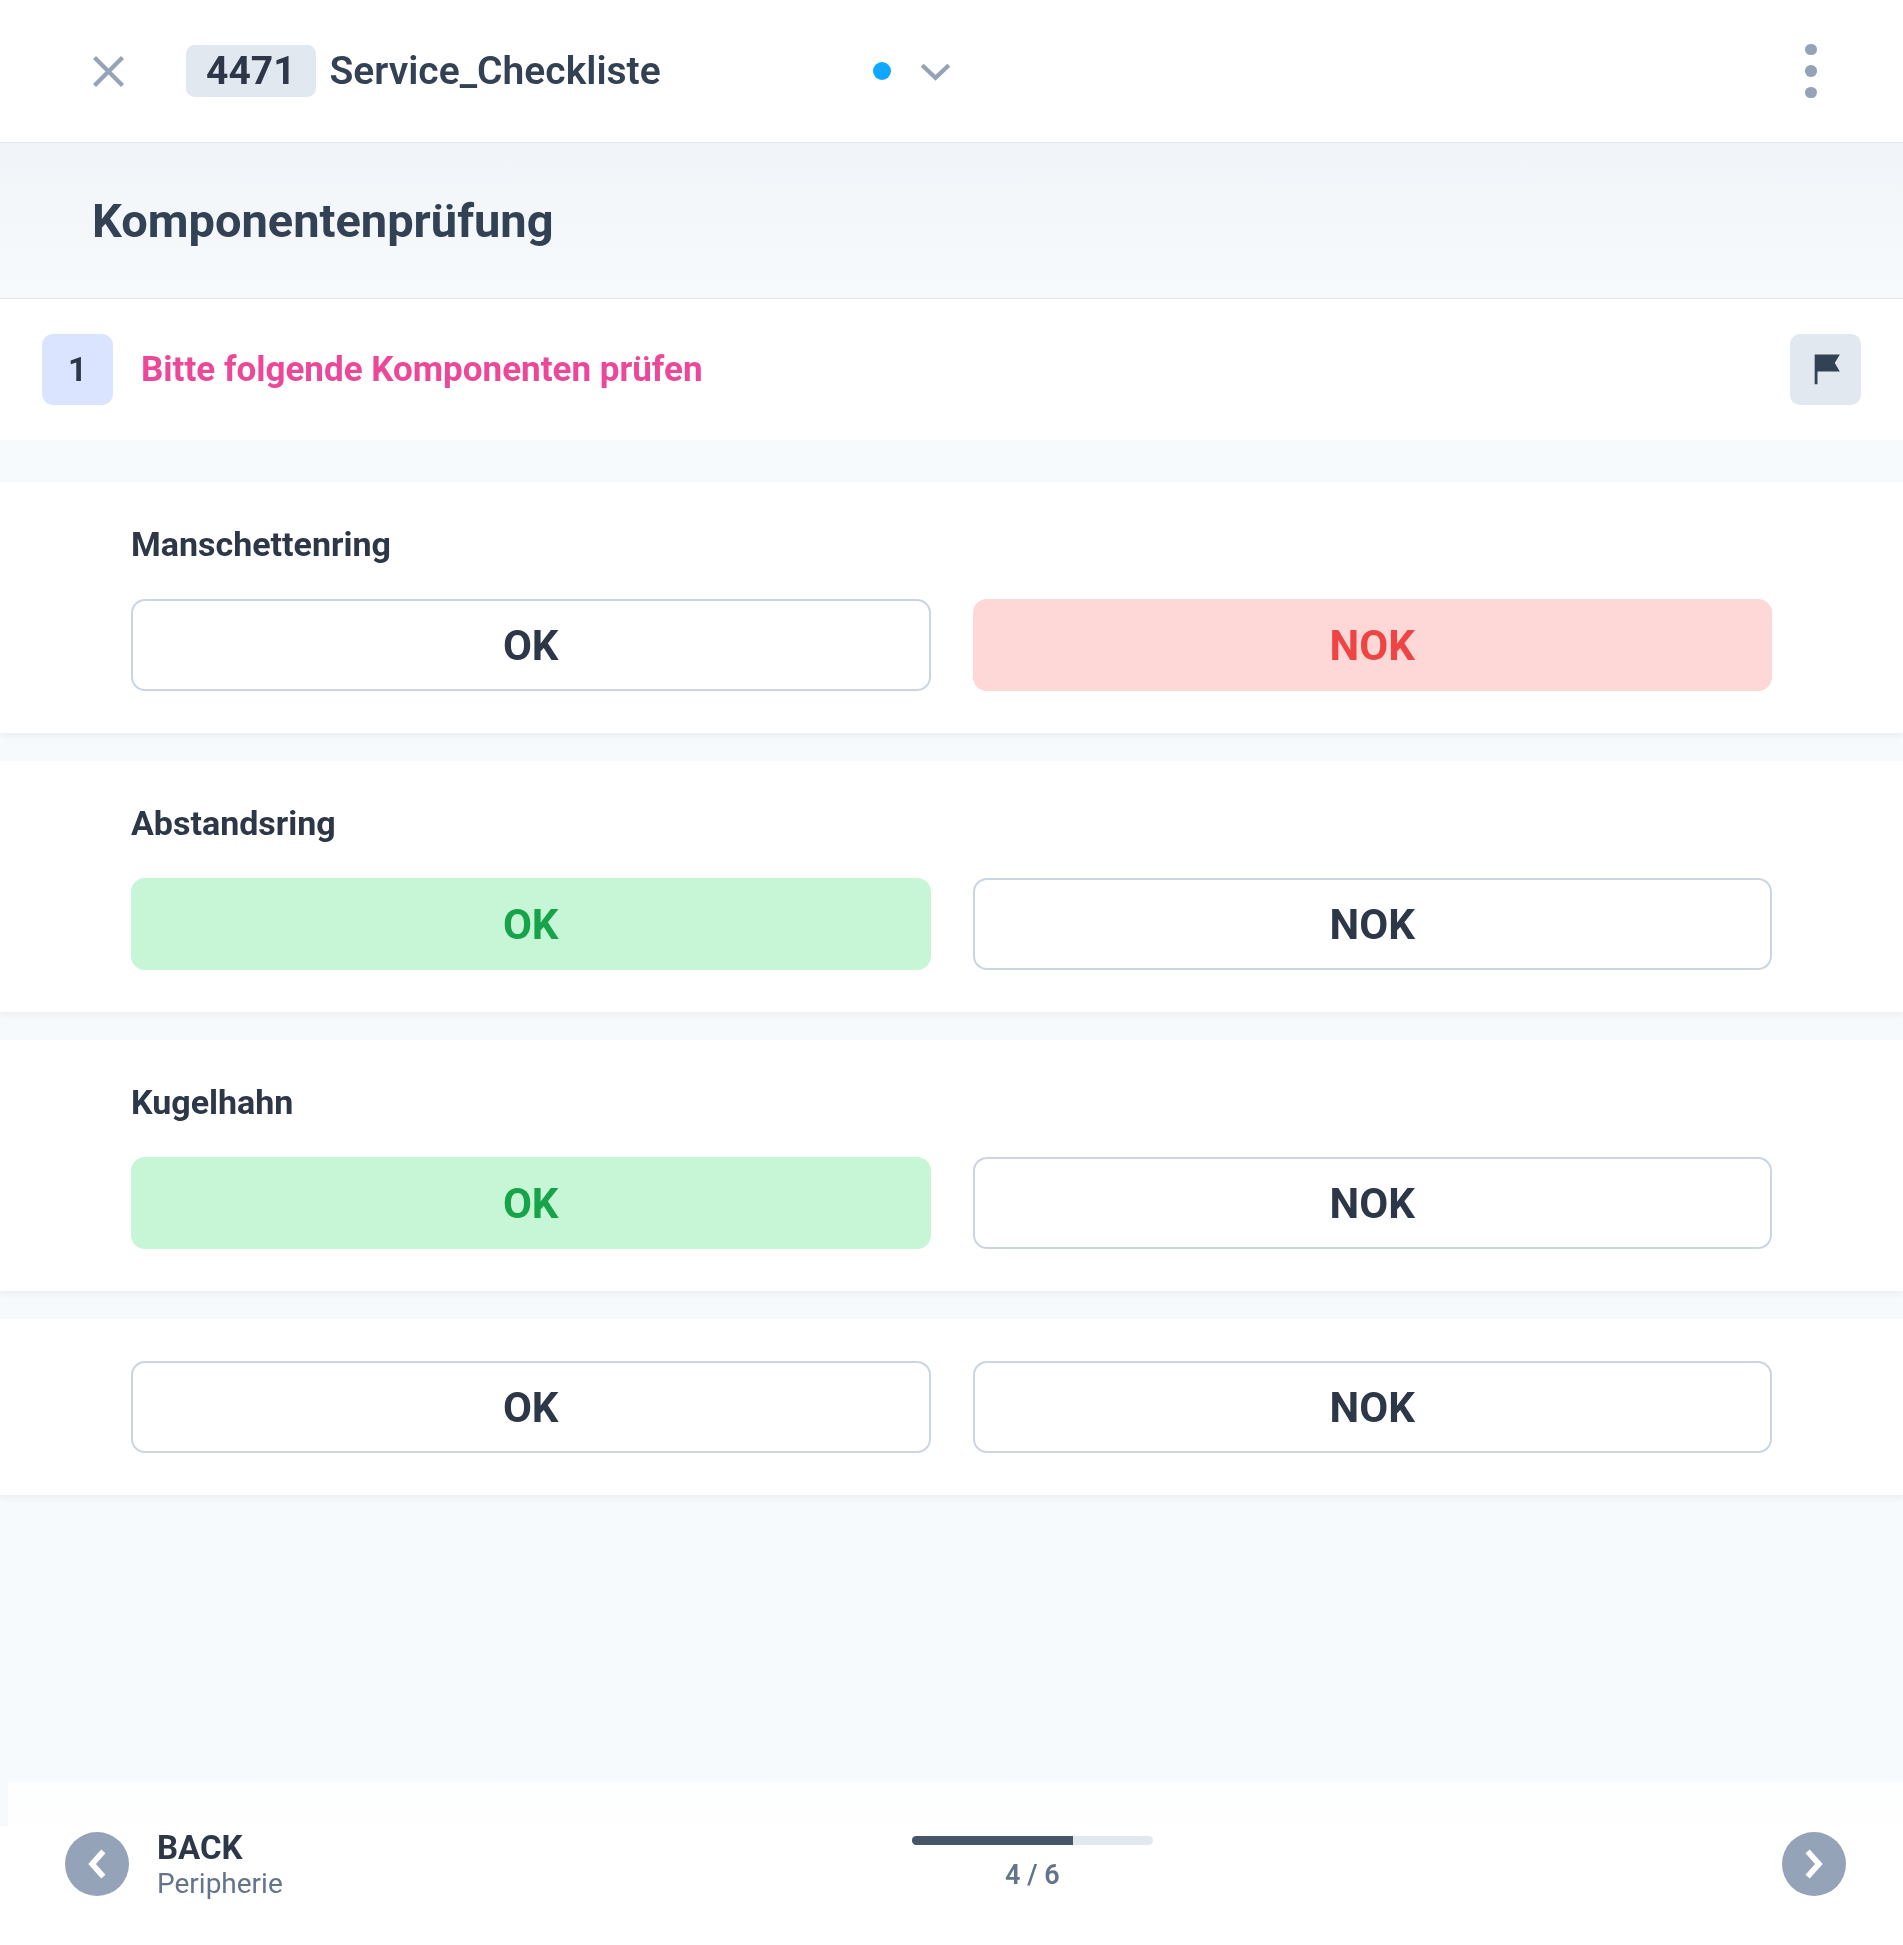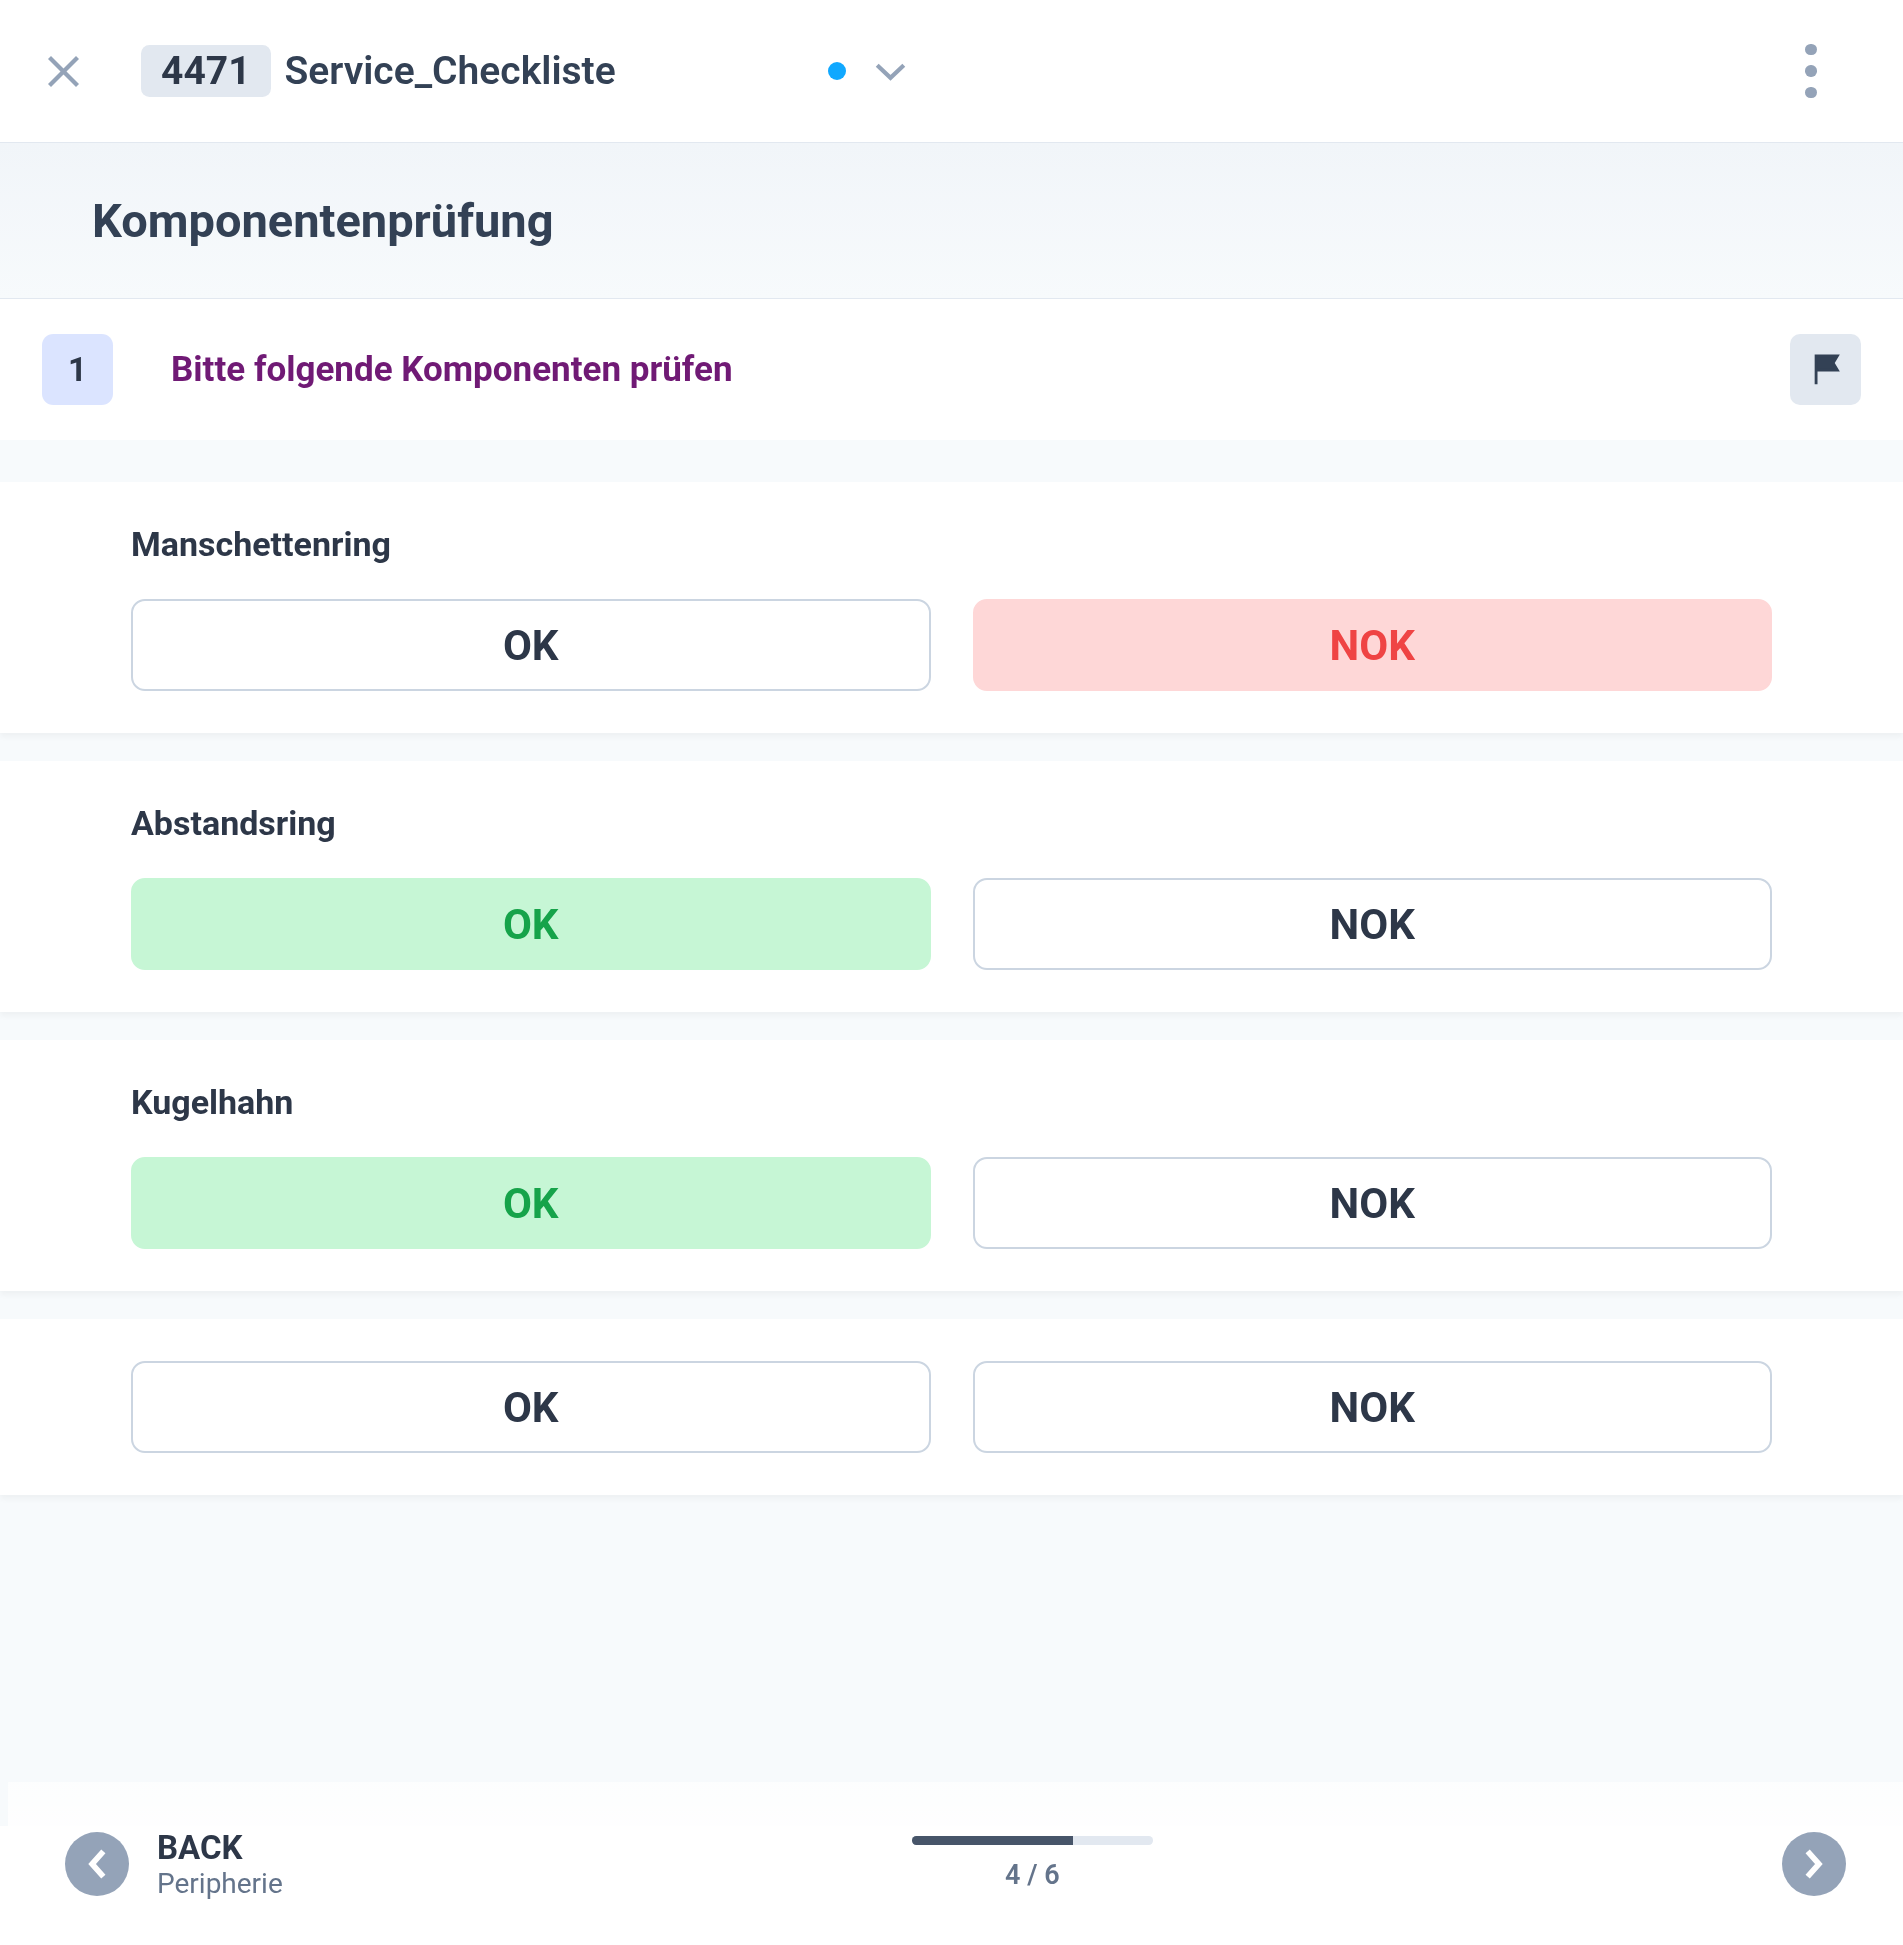--- a/index.html
+++ b/index.html
@@ -11,20 +11,21 @@
     color: #2d3748;
     overflow: hidden;
   }
 
   
   .topbar {
     display: flex;
     align-items: center;
     padding: 0 71px 0 42px;
     height: 142px;
+    margin-left: 45px;
   }
   .close-btn {
     width: 42px;
     height: 42px;
     display: flex;
     align-items: center;
     justify-content: center;
     cursor: pointer;
   }
   .close-btn svg { stroke: #94a3b8; stroke-width: 6; }
@@ -102,24 +103,24 @@
     border-radius: 11.3px;
     background:#dbe4ff;
     color:#2d3748;
     font-size:33px;
     font-weight:700;
     display:flex;
     align-items:center;
     justify-content:center;
   }
   .step-text {
-    margin-left: 58px;
+    margin-left: 28px;
     font-size: 35px;
     font-weight: 700;
-    color:#701a75;
+    color:#ec4899;
   }
   .step-spacer { flex:1; }
   .flag-box {
     width: 71px;
     height: 71px;
     border-radius: 10px;
     background:#e2e8f0;
     display:flex;
     align-items:center;
     justify-content:center;

